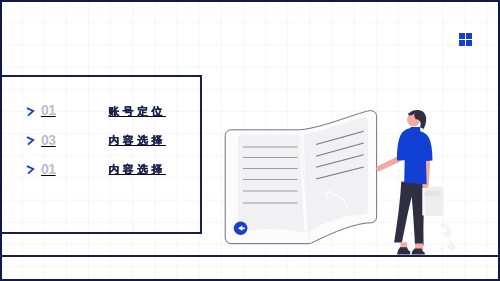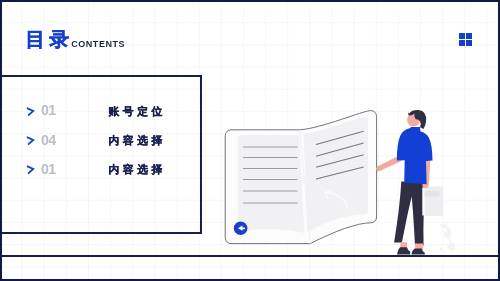--- a/index.html
+++ b/index.html
@@ -19,59 +19,55 @@
 
   
   .title-wrap{position:absolute;left:25.6px;top:29.5px;display:flex;align-items:flex-end;}
   .title-cn{font-size:19.5px;font-weight:700;color:#1540c8;letter-spacing:4.3px;line-height:19px;height:19px;-webkit-text-stroke:0.45px #1540c8;}
   .title-en{font-size:9.0px;font-weight:700;color:#1b2446;letter-spacing:0.55px;margin-left:-2.0px;margin-bottom:-0.2px;line-height:9px;}
 
   
   .box{position:absolute;left:-2px;top:75px;width:204px;height:159px;
        border:2px solid #17204d;box-sizing:border-box;}
 
-  .menu{position:absolute;left:26px;top:104.5px;}
+  .menu{position:absolute;left:26px;top:104.5px;text-decoration:underline;}
   .item{display:flex;align-items:center;height:17px;margin-bottom:12.2px;}
   .chev{width:9px;height:11px;flex:none;margin-right:6px;margin-top:-3.2px;}
   .num{font-size:14.2px;font-weight:700;color:#bcbec4;letter-spacing:-0.6px;width:19px;margin-top:-5.2px;}
   .lbl{font-size:10.8px;font-weight:700;color:#17204d;letter-spacing:3.55px;margin-left:0.5px;margin-top:-2.6px;padding-left:48px;-webkit-text-stroke:0.3px #17204d;}
 
   
   .sq{position:absolute;left:459px;top:32.7px;width:12.9px;height:13.1px;display:grid;grid-template-columns:1fr 1fr;grid-template-rows:1fr 1fr;gap:1.1px;}
   .sq i{display:block;background:#1540c8;}
 
   .illus{position:absolute;left:0;top:0;width:500px;height:281px;}
   .baseline{position:absolute;left:2px;top:255px;width:496px;height:2px;background:#17204d;}
 </style>
 </head>
 <body>
 
 <div class="slide">
   <div class="grid"></div>
 
-  <div class="title-wrap">
-    <div class="title-cn">目录</div>
-    <div class="title-en">CONTENTS</div>
-  </div>
 
   <div class="box"></div>
 
   <div class="menu">
     <div class="item">
       <svg class="chev" viewBox="0 0 9 11">
           <path d="M0.9 2.1 L7.3 4.9 L2.0 9.7" fill="none" stroke="#1540c8" stroke-width="1.75" stroke-linejoin="miter" stroke-linecap="butt"></path>
         </svg>
       <span class="num">01</span>
       <span class="lbl">账号定位</span>
     </div>
     <div class="item">
       <svg class="chev" viewBox="0 0 9 11">
           <path d="M0.9 2.1 L7.3 4.9 L2.0 9.7" fill="none" stroke="#1540c8" stroke-width="1.75" stroke-linejoin="miter" stroke-linecap="butt"></path>
         </svg>
-      <span class="num">04</span>
+      <span class="num">03</span>
       <span class="lbl">内容选择</span>
     </div>
     <div class="item">
       <svg class="chev" viewBox="0 0 9 11">
           <path d="M0.9 2.1 L7.3 4.9 L2.0 9.7" fill="none" stroke="#1540c8" stroke-width="1.75" stroke-linejoin="miter" stroke-linecap="butt"></path>
         </svg>
       <span class="num">01</span>
       <span class="lbl">内容选择</span>
     </div>
   </div>

